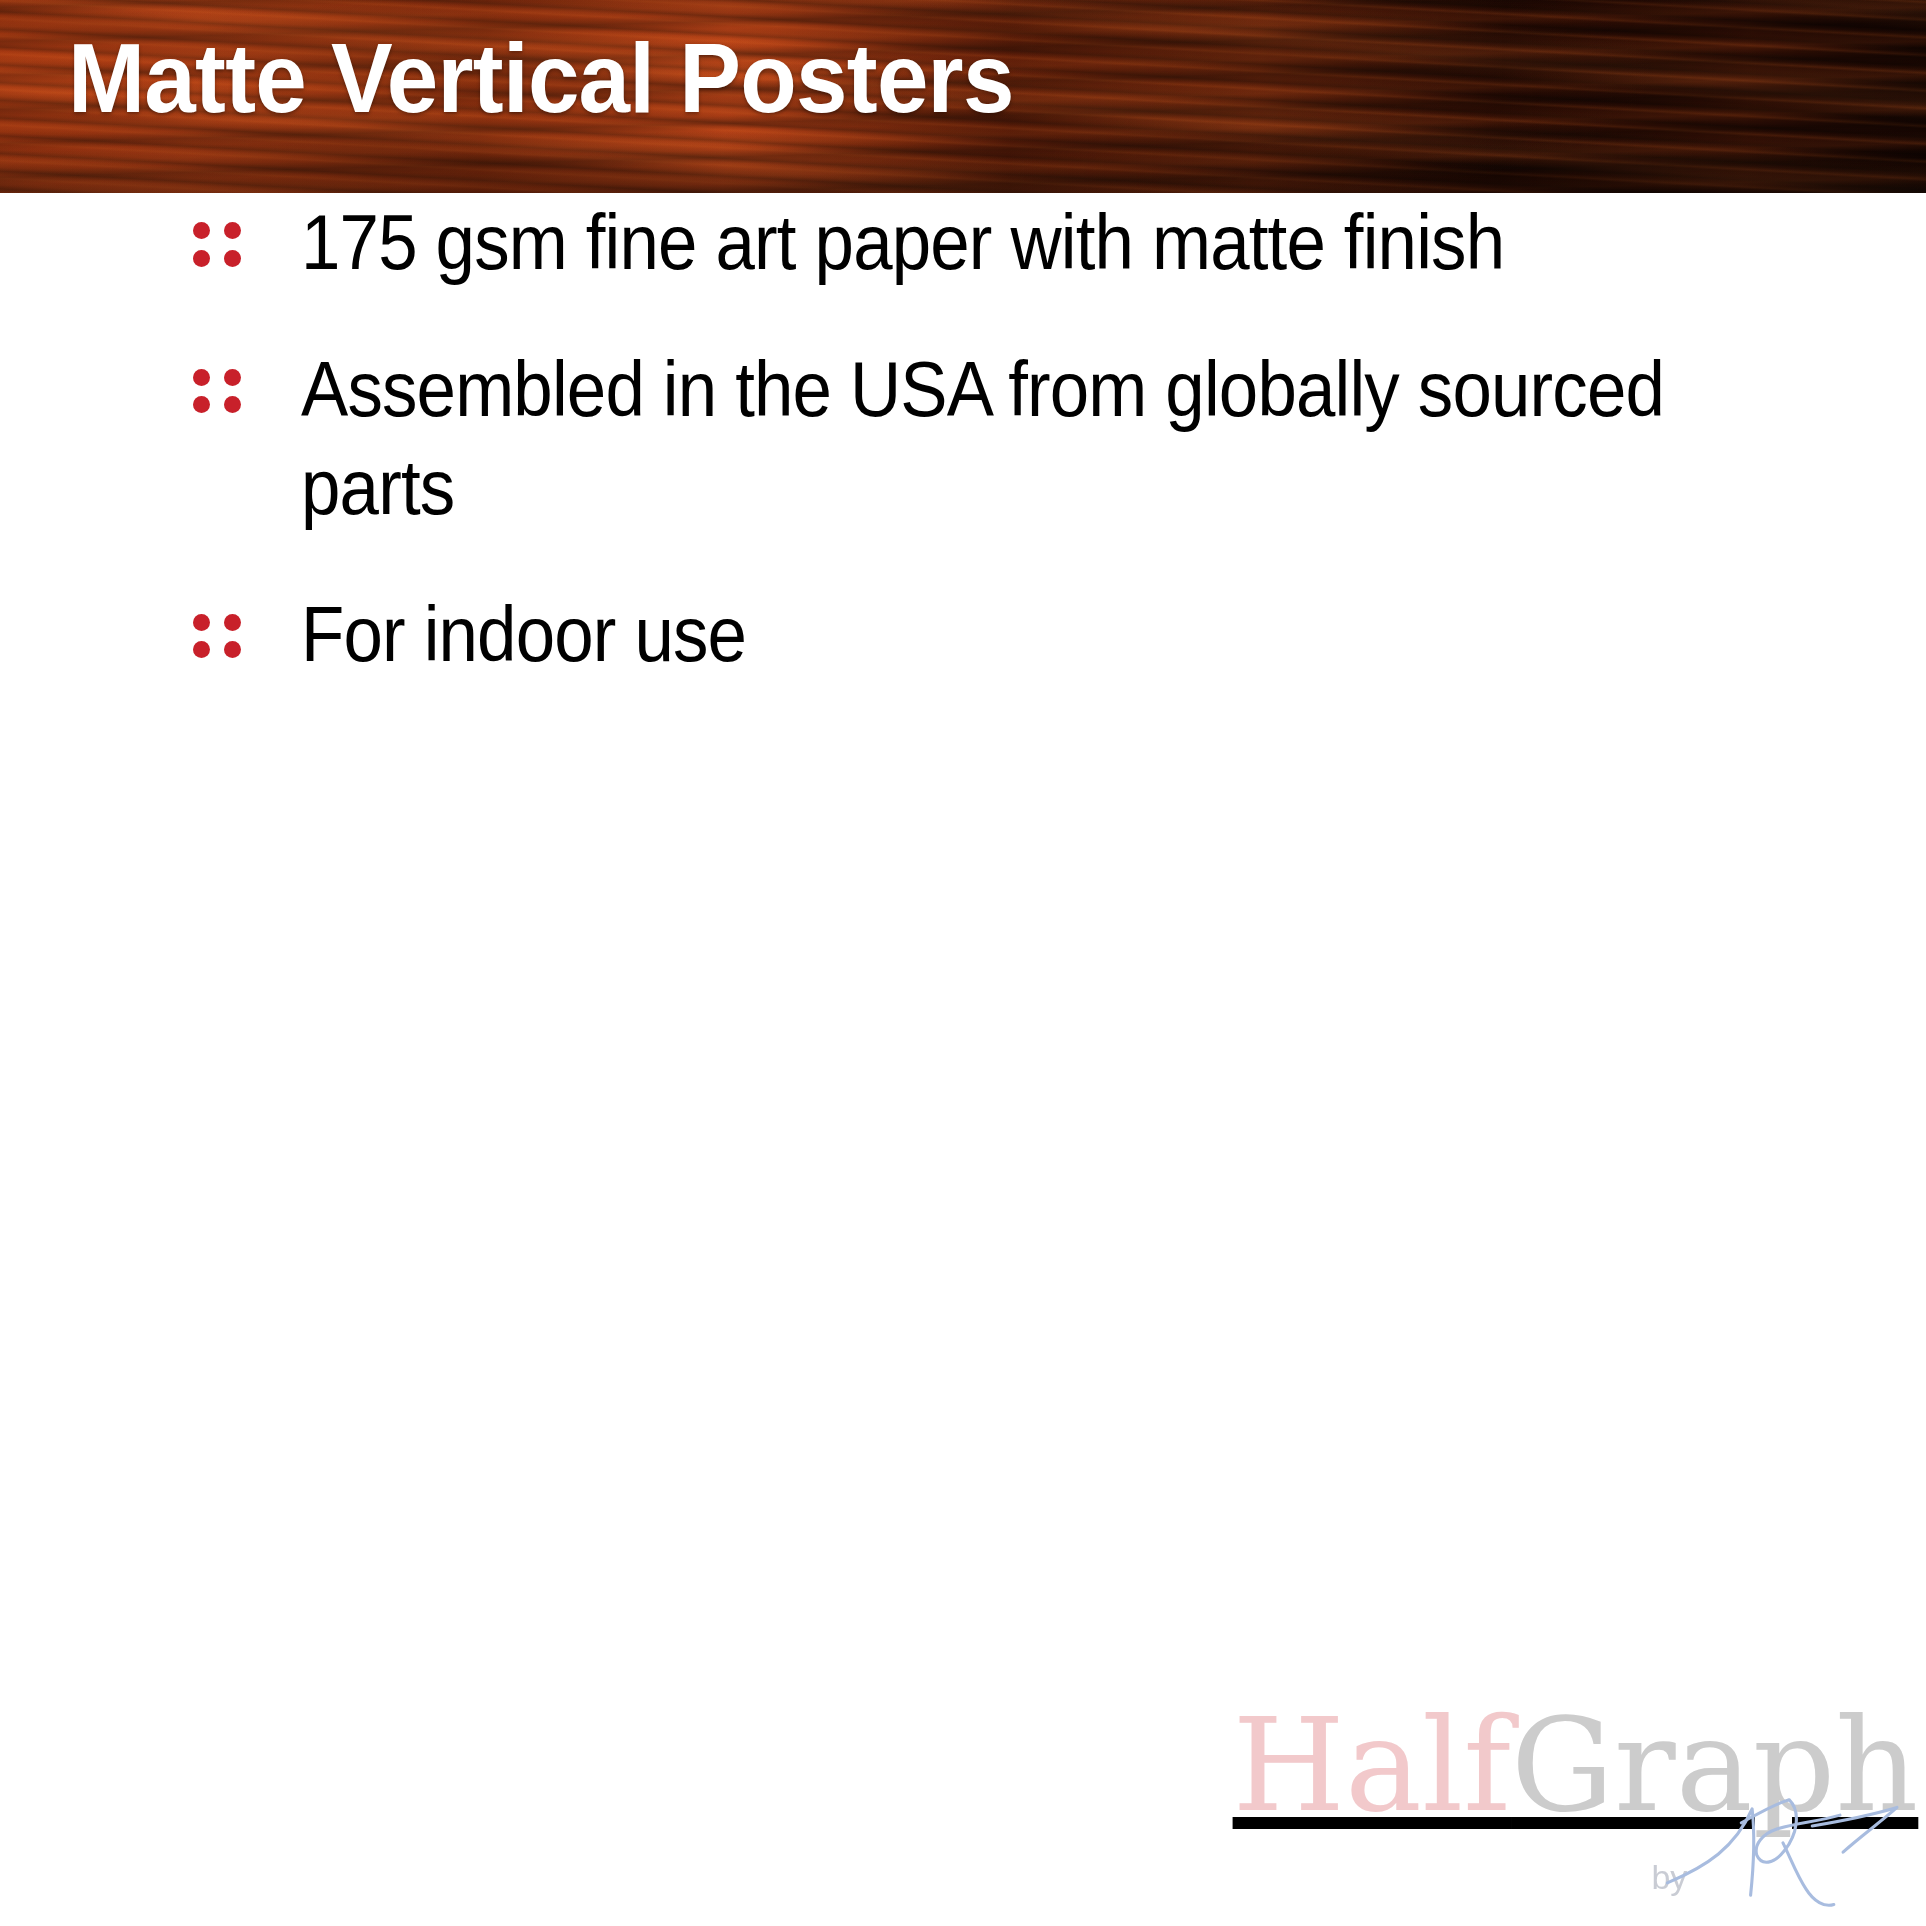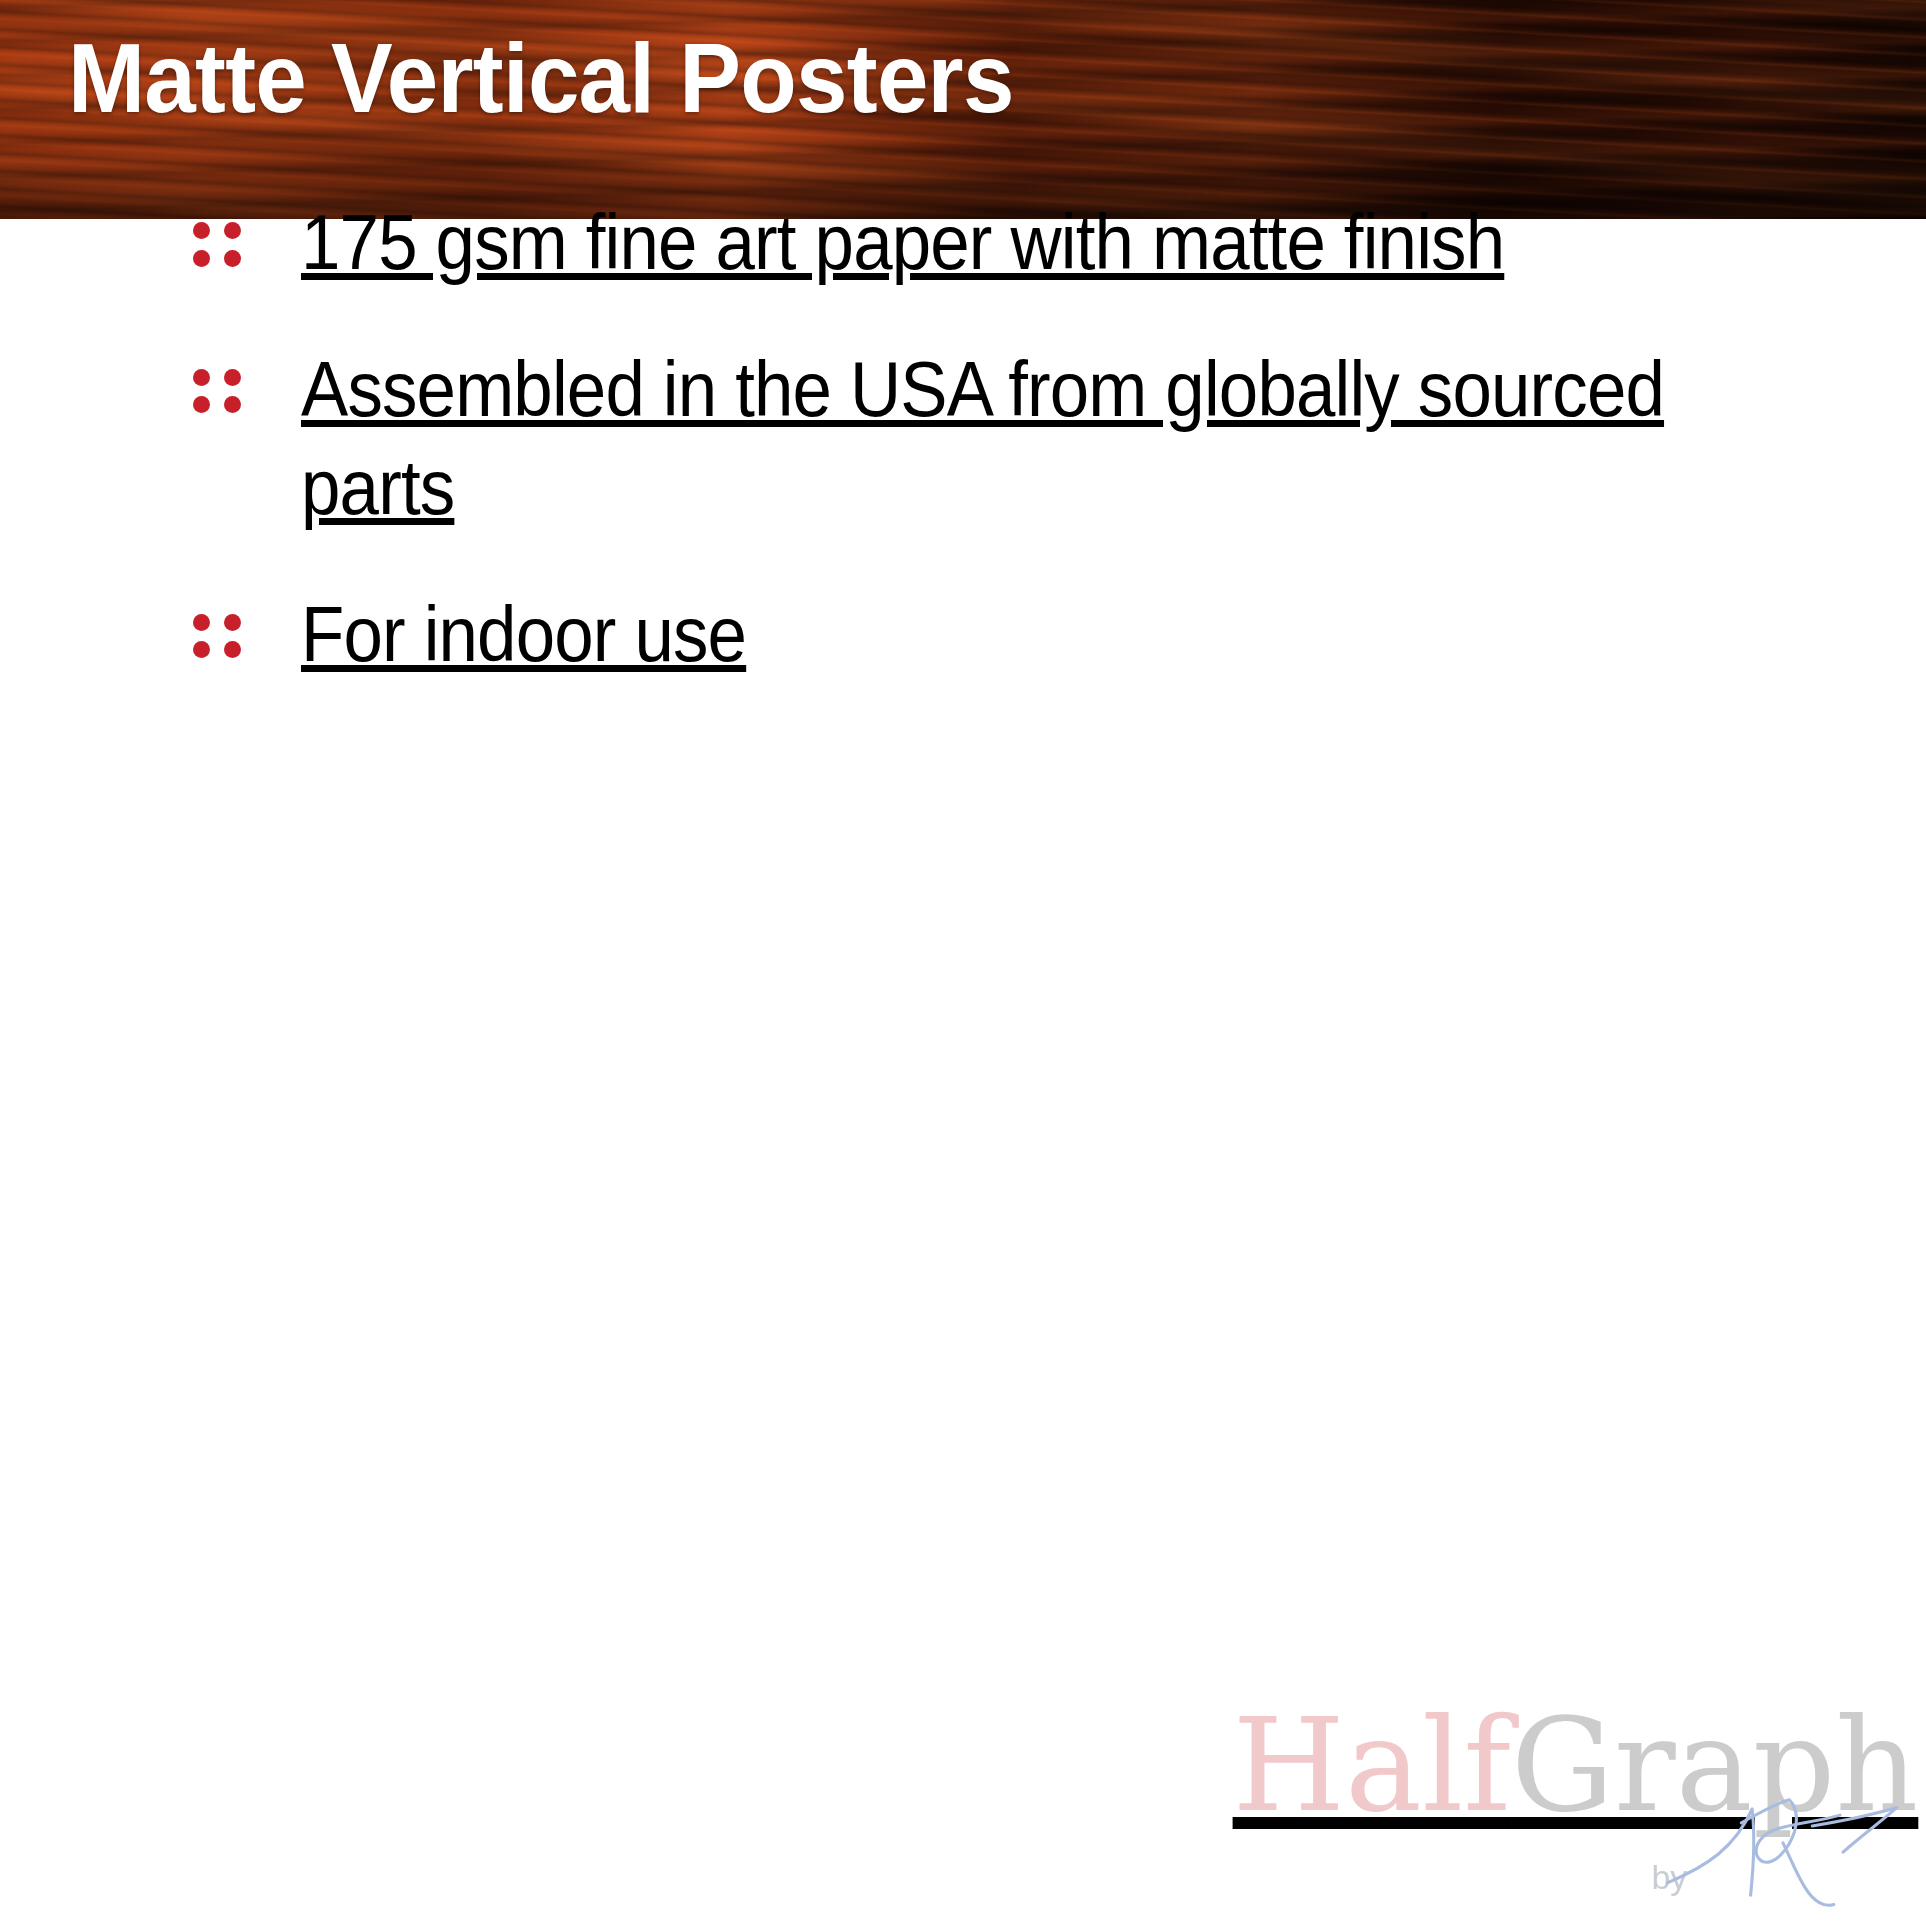--- a/index.html
+++ b/index.html
@@ -20,21 +20,21 @@
     background: #ffffff;
     overflow: hidden;
   }
 
   
   .banner {
     position: absolute;
     top: 0;
     left: 0;
     width: 1926px;
-    height: 219px;
+    height: 193px;
     overflow: hidden;
     background-color: #6e1c08;
     text-align: center;
   }
   .wood-layer {
     position: absolute;
     top: -31px;
     left: -46px;
     width: 2034px;
     height: 262px;
@@ -121,21 +121,20 @@
 
   
   .bullet-list {
     position: absolute;
     left: 0;
     top: 193px;
     width: 1926px;
     padding: 0;
     margin: 0;
     list-style: none;
-    text-decoration: underline;
   }
   .bullet-item {
     position: relative;
     display: flex;
     align-items: flex-start;
     padding: 0 92px 0 193px;
     margin: 0 0 48px 0;
   }
   .bullet-marker {
     flex: 0 0 auto;

